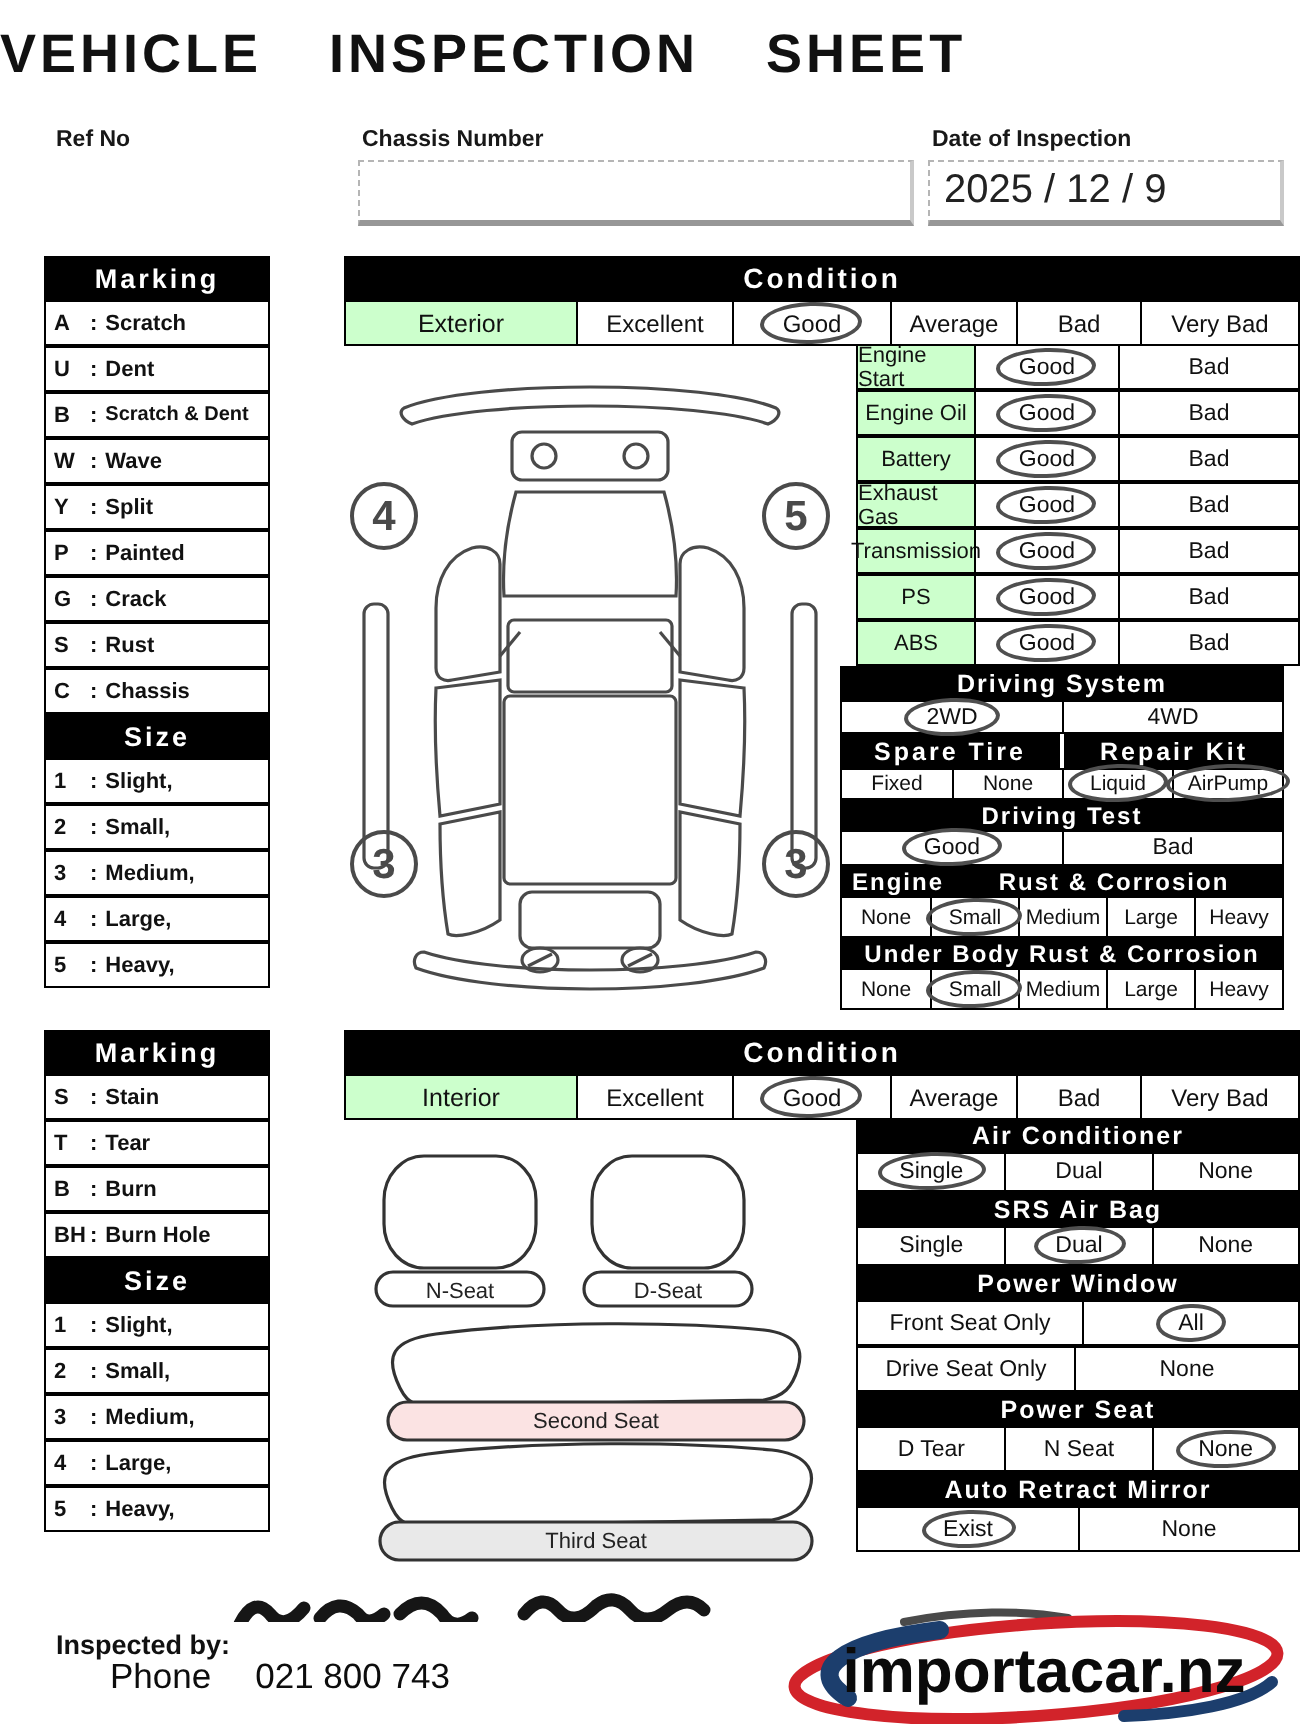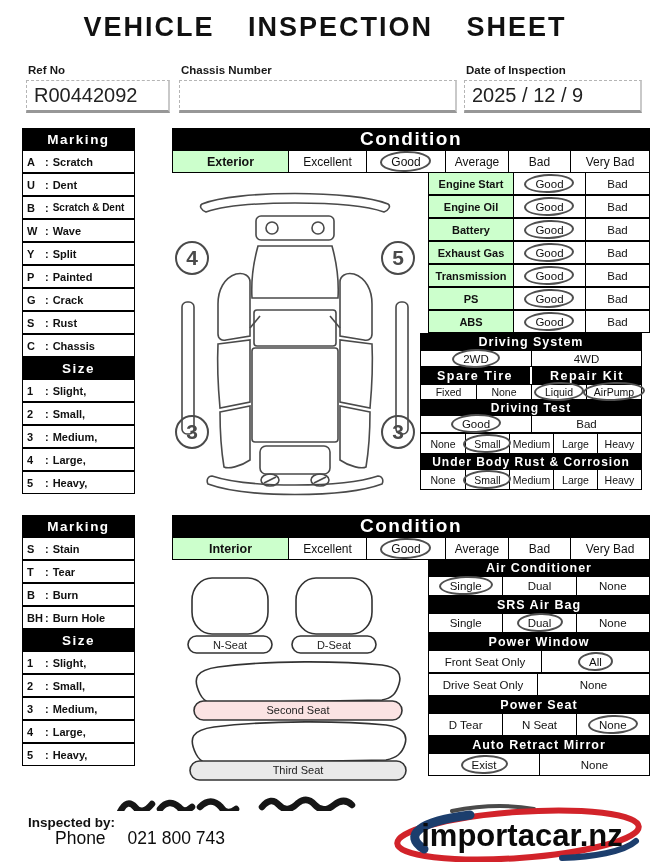--- a/index.html
+++ b/index.html
@@ -1,47 +1,47 @@
 <!DOCTYPE html>
 <html><head>
 <meta charset="utf-8">
 <style>
   *{box-sizing:border-box;margin:0;padding:0}
   html,body{background:#fff}
   .sheet{position:relative;width:650px;height:865px;background:#fff;overflow:hidden;
          font-family:"Liberation Sans",sans-serif;color:#111}
   .abs{position:absolute}
-  .title{position:absolute;top:12px;left:0;width:100%;text-align:center;
+  .title{position:absolute;top:12px;left:0;width:100%;text-align:left;
          font-size:27px;font-weight:bold;letter-spacing:2px;word-spacing:24px}
   .flabel{position:absolute;font-size:11.5px;font-weight:bold;color:#181818}
   .fbox{position:absolute;height:33px;border:1px dashed #b5b5b5;border-bottom:3px solid #979797;
         border-right:2px solid #c9c9c9;font-size:20px;display:flex;align-items:center;padding-left:7px;color:#222}
   .blackhdr{background:#000;color:#fff;font-weight:bold;display:flex;align-items:center;
             justify-content:center;letter-spacing:1.5px}
   .side .blackhdr{height:22px;font-size:13.5px}
   .mrow{display:flex;align-items:center;height:23px;border:1px solid #000;background:#fff;
         font-size:11px;font-weight:bold}
   .mcode{width:18px;margin-left:4px}
   .msep{margin-right:4px}
   .brow{display:flex;border:1px solid #000;background:#fff}
   .cell{display:flex;align-items:center;justify-content:center;border-left:1px solid #000;
         font-size:11.5px;overflow:visible}
   .cell:first-child{border-left:none}
-  .green{background:#ccffcc;font-weight:bold}
+  .green{background:#ccffcc;font-weight:normal}
   .opt{position:relative;display:inline-block;padding:0 2px;white-space:nowrap}
   .circled::after{content:"";position:absolute;left:-9px;right:-9px;top:-4px;bottom:-3px;
         border:2.5px solid #4f4f4f;border-radius:50%;transform:rotate(-2deg);pointer-events:none}
-  .condband{height:22px;font-size:19px}
+  .condband{height:22px;font-size:14px}
   .h23{height:23px}.h20{height:20px}.h17{height:17px}.h16{height:16px}.h18{height:18px}.h21{height:21px}
   .smhdr{height:17px;font-size:12.5px;letter-spacing:1px}
   .xshdr{height:15px;font-size:12px;letter-spacing:1px}
   .w-ext{width:115px;font-size:12.5px}
   .w-exc{width:78px;font-size:12px}.w-good{width:79px;font-size:12px}
   .w-avg{width:63px;font-size:12px}.w-bad{width:62px;font-size:12px}.w-vbad{flex:1;font-size:12px}
-  .lk{width:84px;font-size:11px}.gk{width:72px}.bk{flex:1}
+  .lk{width:58px;font-size:11px}.gk{width:72px}.bk{flex:1}
   .half{width:50%}.half2{flex:1}
   .q{width:25%;font-size:10.5px}
   .fifth{width:20%;font-size:10.5px}
   .third{width:33.33%}.third2{flex:1}
   .pwl{width:108px}.pwr{flex:1}
   .rusthdr{display:flex;align-items:center;background:#000;color:#fff;font-weight:bold;
            font-size:12px;height:15px}
   .rl{margin-left:6px;letter-spacing:1px}
   .rr{flex:1;text-align:center;letter-spacing:1px}
   .dualhdr{display:flex;gap:2px;height:17px}
@@ -52,21 +52,20 @@
   svg text{font-family:"Liberation Sans",sans-serif}
 </style>
 </head>
 <body>
 
 <div class="sheet">
 
   <div class="title">VEHICLE INSPECTION SHEET</div>
 
   <div class="flabel" style="left:28px;top:64px">Ref No</div>
-  <div class="fbox" style="left:26px;top:80px;width:144px">R00442092</div>
 
   <div class="flabel" style="left:181px;top:64px">Chassis Number</div>
   <div class="fbox" style="left:179px;top:80px;width:278px"></div>
 
   <div class="flabel" style="left:466px;top:64px">Date of Inspection</div>
   <div class="fbox" style="left:464px;top:80px;width:178px">2025 / 12 / 9</div>
 
   <div class="abs side" style="left:22px;top:128px;width:113px">
     <div class="blackhdr">Marking</div>
     <div class="mrow">
@@ -257,20 +256,24 @@
         </div>
     </div>
     <div class="blackhdr xshdr">Driving Test</div>
     <div class="brow h18">
       <div class="cell half">
           <span class="opt circled">Good</span>
         </div>
       <div class="cell half2">
           <span class="opt">Bad</span>
         </div>
+    </div>
+    <div class="rusthdr">
+      <span class="rl">Engine</span>
+      <span class="rr">Rust &amp; Corrosion</span>
     </div>
     <div class="brow h21">
       <div class="cell fifth">
           <span class="opt">None</span>
         </div>
       <div class="cell fifth">
           <span class="opt circled">Small</span>
         </div>
       <div class="cell fifth">
           <span class="opt">Medium</span>

